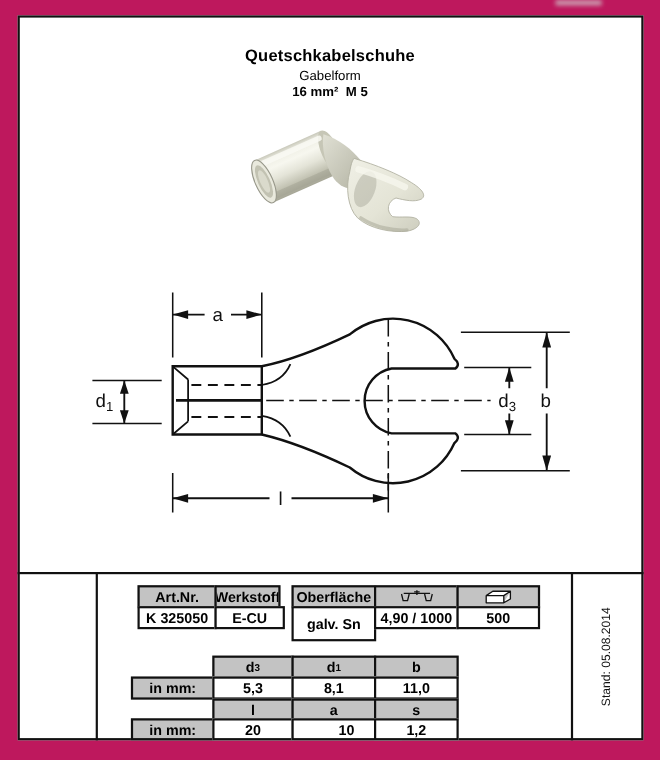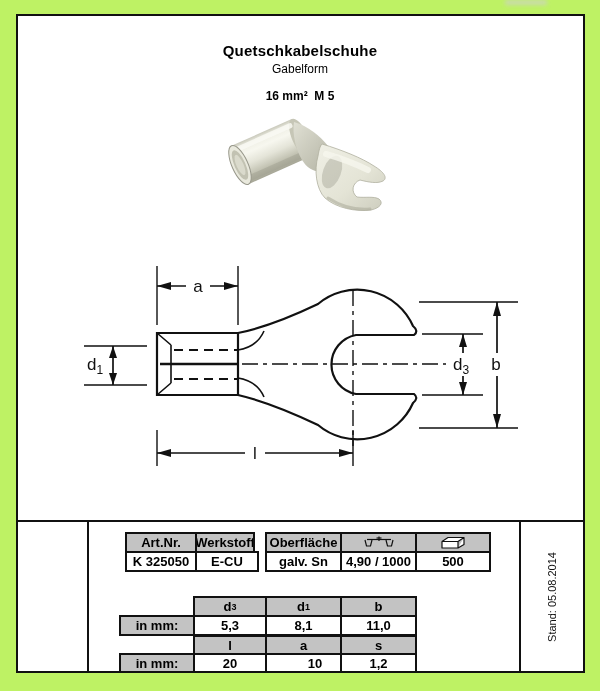--- a/index.html
+++ b/index.html
@@ -1,25 +1,25 @@
 <!DOCTYPE html>
 <html><head>
 <meta charset="utf-8">
 <style>
   html,body{margin:0;padding:0;background:#fff;}
-  #page{position:relative;width:600px;height:691px;background:#bef264;overflow:hidden;
+  #page{position:relative;width:600px;height:691px;background:#be185d;overflow:hidden;
         font-family:"Liberation Sans",sans-serif;color:#000;}
   .page-border{position:absolute;left:16px;top:14px;width:569px;height:659px;
         border:2px solid #111;box-sizing:border-box;background:#fff;}
   .artifact{position:absolute;left:505px;top:0;width:42px;height:5px;background:#cfcfcf;
         filter:blur(2px);opacity:.7;}
   .title-block{position:absolute;left:0;top:42px;width:600px;text-align:center;}
   .title{font-size:15px;font-weight:bold;letter-spacing:.2px;}
   .subtitle{font-size:12px;font-weight:normal;margin-top:3px;}
-  .sizespec{font-size:12px;font-weight:bold;margin-top:13px;white-space:pre;}
+  .sizespec{font-size:12px;font-weight:bold;margin-top:0;white-space:pre;}
   .photo{position:absolute;left:222px;top:108px;}
   .tdraw{position:absolute;left:60px;top:256px;}
   .sec-line-h{position:absolute;left:16px;top:520px;width:569px;height:2px;background:#111;}
   .sec-line-v{position:absolute;top:520px;width:2px;height:153px;background:#111;}
   .cell{position:absolute;box-sizing:border-box;border:2px solid #111;background:#fff;
         display:flex;align-items:center;justify-content:center;
         font-size:13px;font-weight:bold;white-space:nowrap;overflow:hidden;margin-left:32px;}
   .cell.head{background:#c3c3c3;}
   .cell sub{font-size:9px;line-height:0;}
   .stand-box{position:absolute;left:521px;top:522px;width:62px;height:149px;
@@ -148,21 +148,21 @@
       </g>
     </svg>
   </div>
   <div class="cell head" style="left:383px;top:532px;width:76px;height:21px">
     <svg width="28" height="14" viewBox="0 0 28 14">
       <path d="M3,5.5 L19,5.5 L19,12 L3,12 Z M3,5.5 L9,1.5 L25,1.5 L19,5.5 M25,1.5 L25,8.5 L19,12" fill="#fff" stroke="#111" stroke-width="1.2" stroke-linejoin="round"></path>
     </svg>
   </div>
   <div class="cell" style="left:93px;top:551px;width:72px;height:21px">K 325050</div>
   <div class="cell" style="left:163px;top:551px;width:64px;height:21px">E-CU</div>
-  <div class="cell" style="left:233px;top:551px;width:77px;height:21px">galv. Sn</div>
+  <div class="cell" style="left:233px;top:551px;width:77px;height:32px">galv. Sn</div>
   <div class="cell" style="left:308px;top:551px;width:77px;height:21px">4,90 / 1000</div>
   <div class="cell" style="left:383px;top:551px;width:76px;height:21px">500</div>
 
   <div class="cell head" style="left:161px;top:596px;width:74px;height:21px">
       <span>d</span>
       <sub>3</sub>
     </div>
   <div class="cell head" style="left:233px;top:596px;width:77px;height:21px">
       <span>d</span>
       <sub>1</sub>

